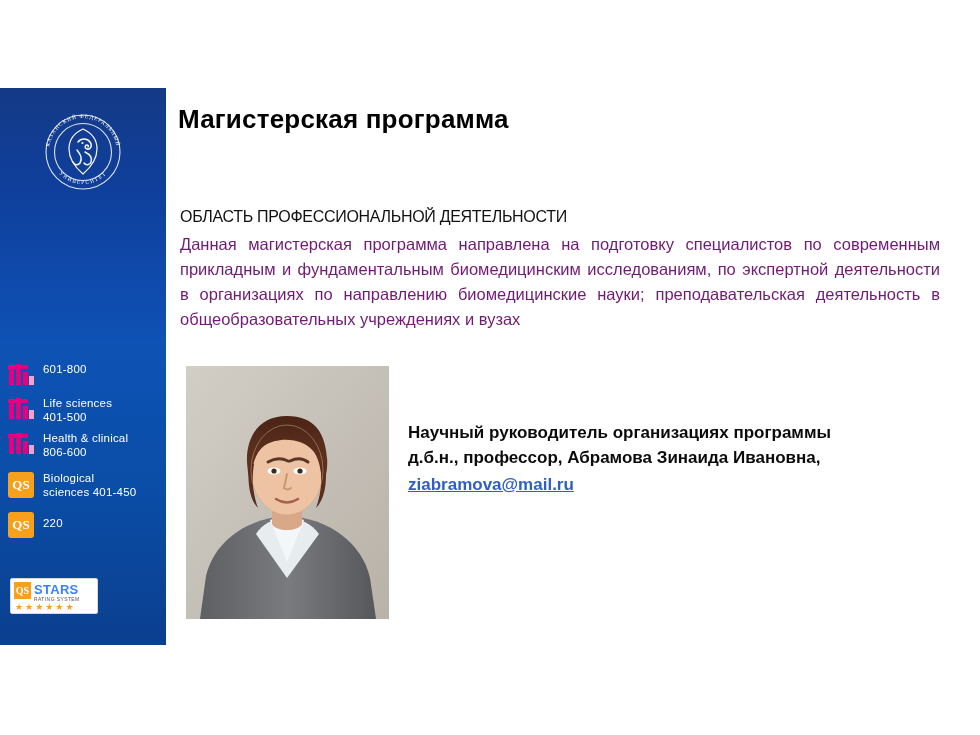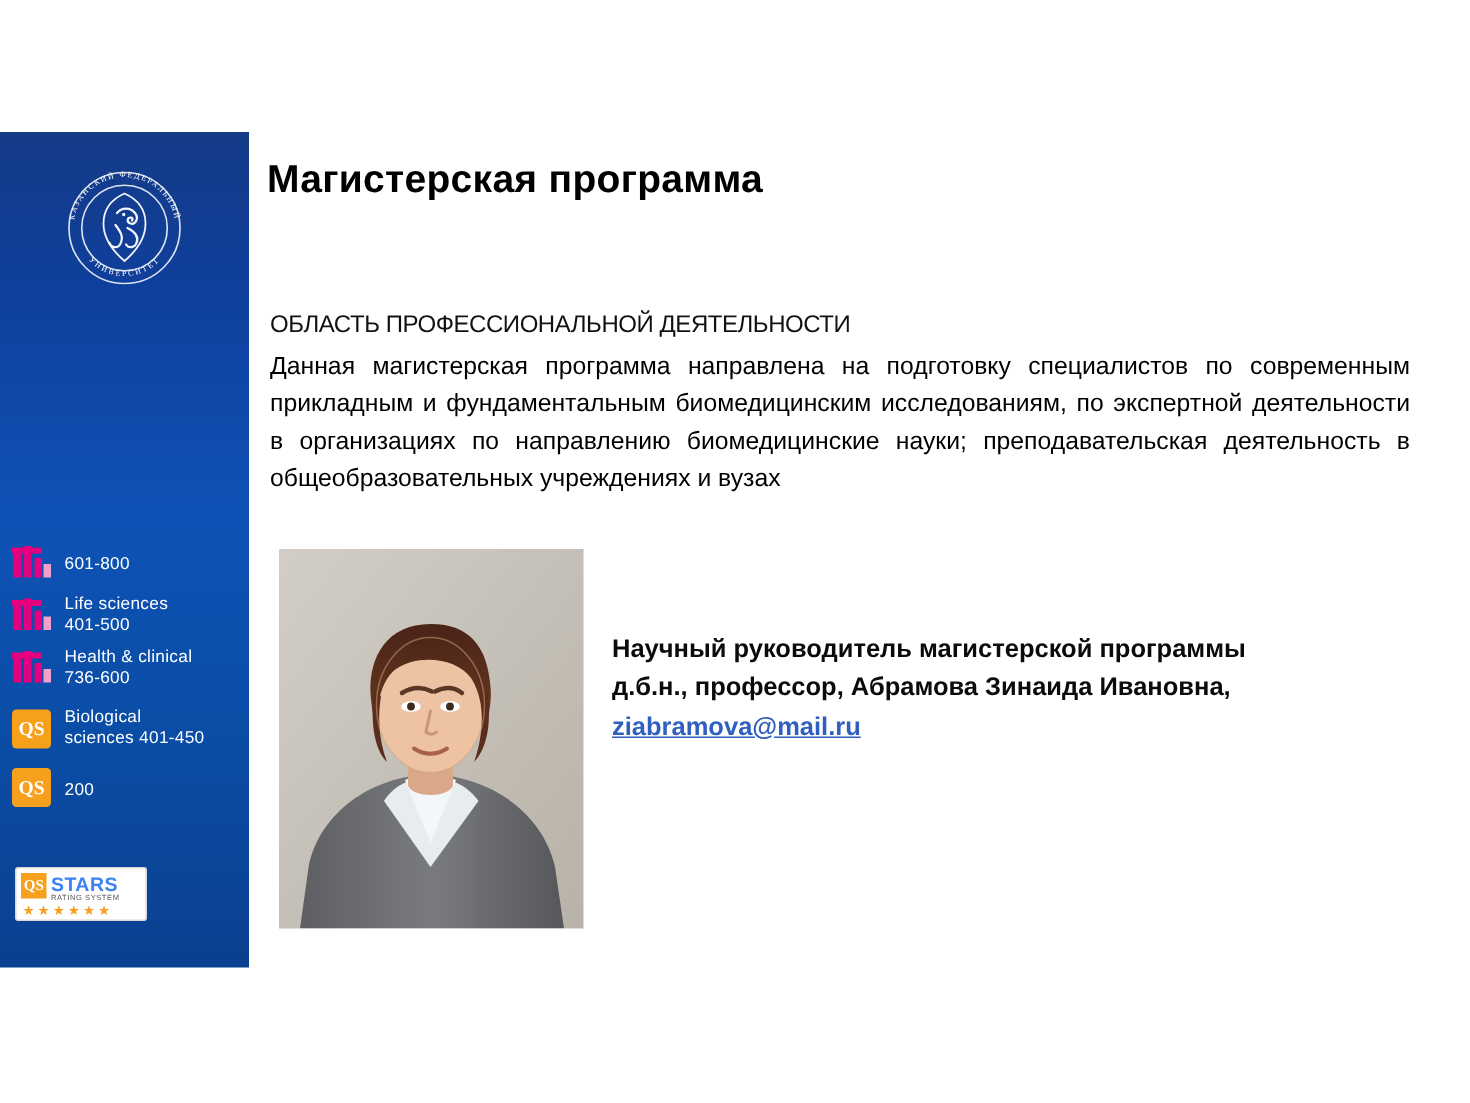--- a/index.html
+++ b/index.html
@@ -45,21 +45,21 @@
   
   #rankings {
     position: absolute;
     left: 8px;
     top: 274px;
     width: 152px;
   }
   .rank-row {
     position: relative;
     display: flex;
-    align-items: center;
+    align-items: flex-start;
     margin-bottom: 7px;
   }
   .the-logo {
     width: 26px;
     height: 26px;
     flex: 0 0 26px;
     position: relative;
     margin-top: 1px;
   }
   .the-logo .bar {
@@ -178,21 +178,21 @@
     color: #111111;
     letter-spacing: -0.3px;
   }
   #body-par {
     position: absolute;
     left: 180px;
     top: 232px;
     width: 760px;
     font-size: 16.5px;
     line-height: 25px;
-    color: #000000;
+    color: #701a75;
     text-align: justify;
   }
 
   
   #photo {
     position: absolute;
     left: 186px;
     top: 366px;
     width: 203px;
     height: 253px;
@@ -284,36 +284,36 @@
       <div class="rank-row">
         <div class="the-logo">
           <span class="tcap"></span>
           <span class="bar b1"></span>
             <span class="bar b2"></span>
             <span class="bar b3"></span>
             <span class="bar b4"></span>
         </div>
         <div class="rank-text">
           <span class="sub">Health  &amp;  clinical</span>
-          <span class="sub">736-600</span>
+          <span class="sub">806-600</span>
         </div>
       </div>
 
       <div class="rank-row" style="margin-top:12px;">
         <div class="qs-logo">QS</div>
         <div class="rank-text">
           <span class="sub">Biological</span>
           <span class="sub">sciences   401-450</span>
         </div>
       </div>
 
       <div class="rank-row" style="margin-top:12px;">
         <div class="qs-logo">QS</div>
         <div class="rank-text" style="padding-top:5px;">
-          <span class="sub">200</span>
+          <span class="sub">220</span>
         </div>
       </div>
 
     </div>
 
     <div id="qs-stars">
       <div class="qsbox">QS</div>
       <div class="stars-word">STARS</div>
       <div class="rating-word">RATING SYSTEM</div>
       <div class="starline">
@@ -378,18 +378,18 @@
 
       <path d="M101 108 L98 122 q4 3 7 0" stroke="#c79873" stroke-width="2" fill="none" stroke-linecap="round"></path>
 
       <path d="M90 133 q11 7 22 0" stroke="#a8614f" stroke-width="2.6" fill="none" stroke-linecap="round"></path>
 
       <ellipse cx="101" cy="104" rx="36" ry="45" fill="none" stroke="#d6a67f" stroke-width="1" opacity="0.5"></ellipse>
     </svg>
   </div>
 
   <div id="supervisor">
-    <div>Научный руководитель магистерской программы</div>
+    <div>Научный руководитель организациях программы</div>
     <div>д.б.н., профессор, Абрамова Зинаида Ивановна,</div>
     <a href="#" id="supervisor-email">ziabramova@mail.ru</a>
   </div>
 
 </div>
 
 </body></html>

